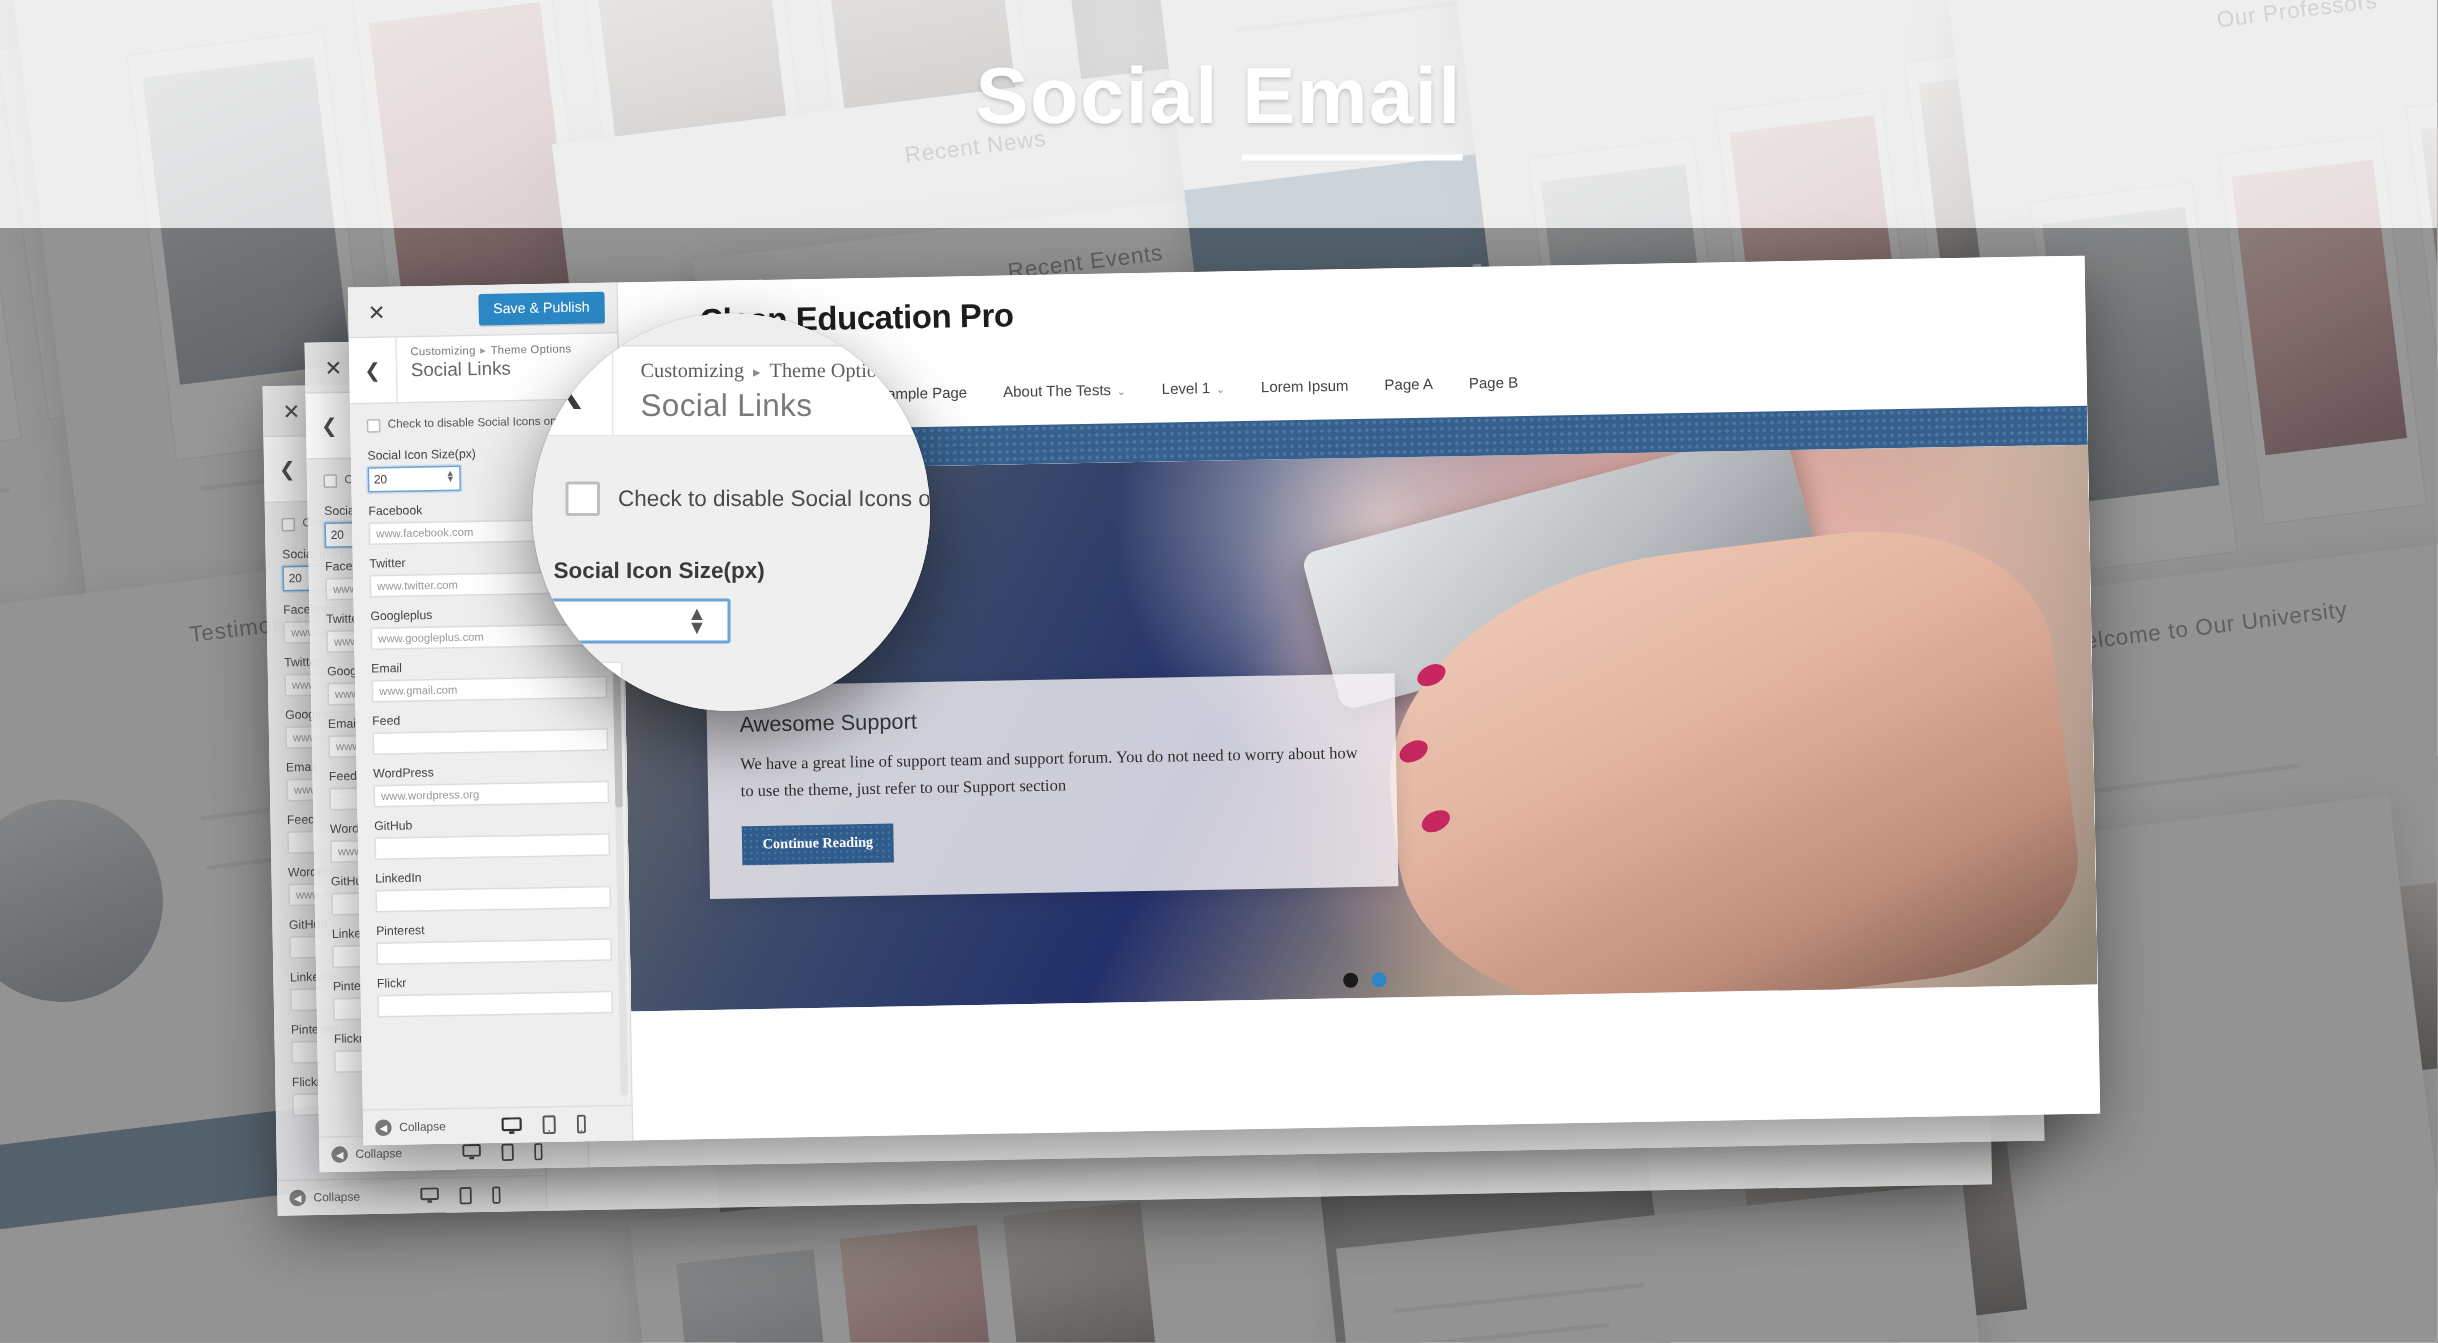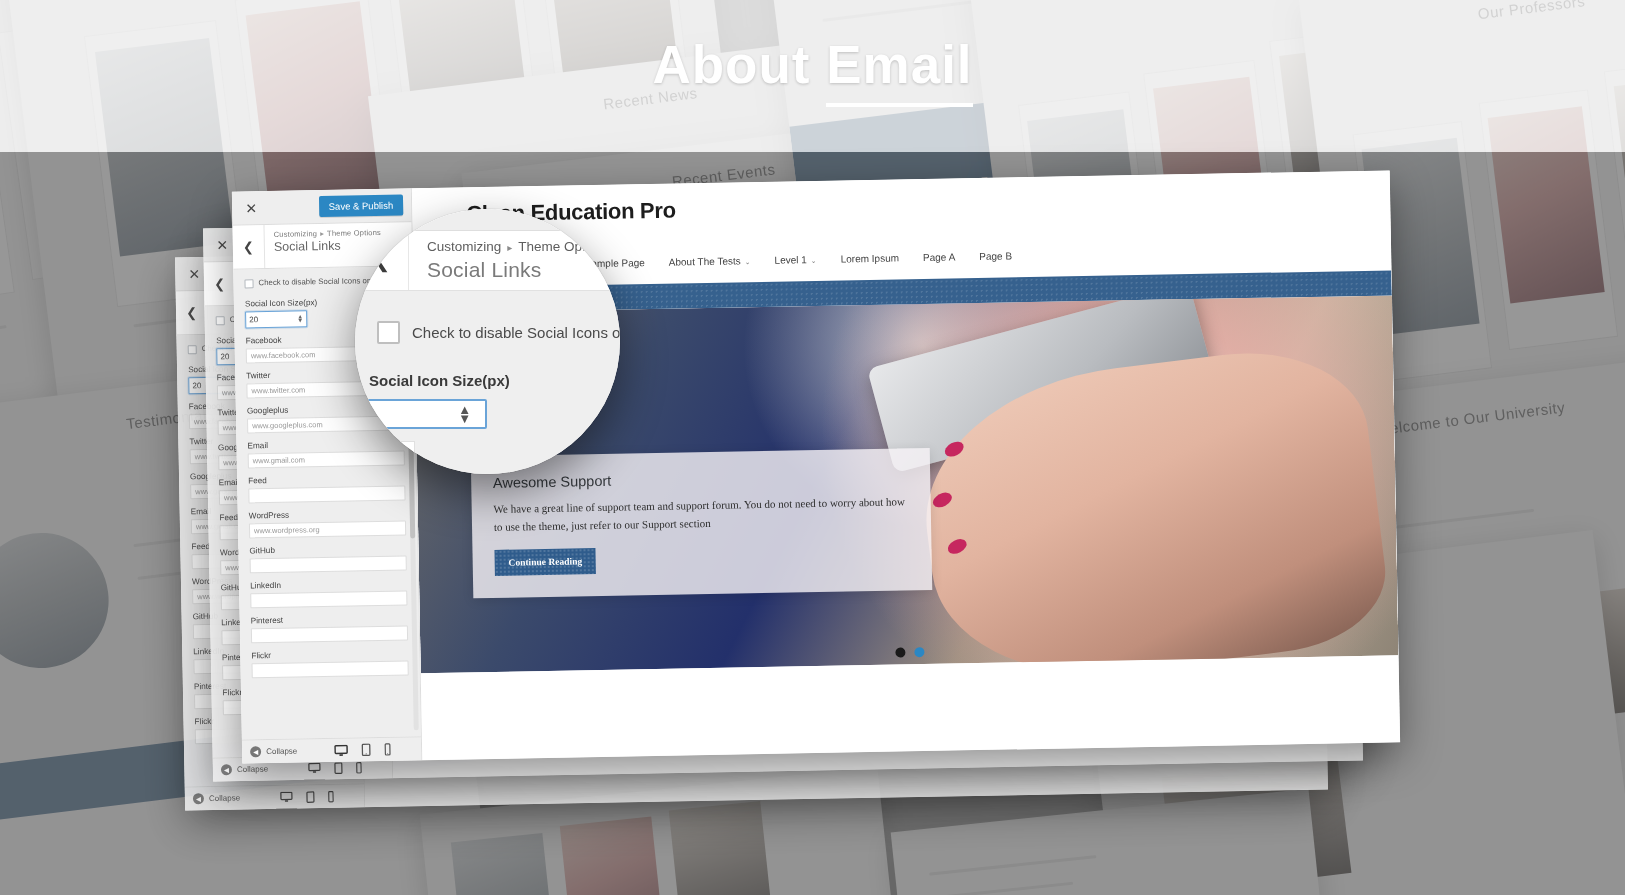--- a/index.html
+++ b/index.html
@@ -246,21 +246,21 @@
   .mg-topstrip {
     position:absolute; left:0; right:0; top:0; height:22px; background:#eeeeee;
     border-bottom:1px solid #dedede;
   }
   .mg-back {
     width:54px; flex:0 0 54px; border-right:1px solid #e7e7e7;
     display:flex; align-items:center; justify-content:center;
     font-size:22px; color:#3b3b3b; padding-top:20px;
   }
   .mg-headtxt { padding:30px 0 0 18px; }
-  .mg-crumb { font-size:13.5px; color:#5e5e5e; }
+  .mg-crumb { font-size:13.5px; color:#5e5e5e;font-family:Liberation Serif, serif; }
   .mg-crumb .sep { margin:0 6px; color:#8a8a8a; font-size:10px; }
   .mg-title { font-size:21px; color:#7a7a7a; font-weight:300; margin-top:4px;
               letter-spacing:.2px; }
   .mg-body { background:#efefef; height:183px; padding:30px 0 0 22px; position:relative; }
   .mg-check { display:flex; align-items:center; gap:12px; }
   .mg-check .box {
     width:23px; height:23px; border:2px solid #bfbfbf; background:#fff; flex:0 0 23px;
     border-radius:2px;
   }
   .mg-check .lab { font-size:15px; color:#4a4a4a; white-space:nowrap; }
@@ -405,21 +405,21 @@
     <div class="bgline" style="left:8%; top:22%; width:40%;"></div>
     <div class="bgline" style="left:8%; top:34%; width:34%;"></div>
   </div>
 
   <div id="ov-top"></div>
   <div id="ov-bottom"></div>
 </div>
 
 <div id="title-wrap">
   <h1>
-    <span>About </span><span class="und">Email</span>
+    <span>Social </span><span class="und">Email</span>
   </h1>
 </div>
 
 <div class="window" id="win-back2">
   <div class="customizer">
     <div class="cz-side">
       <div class="cz-topbar">
         <div class="cz-close">✕</div>
       </div>
       <div class="cz-head">

